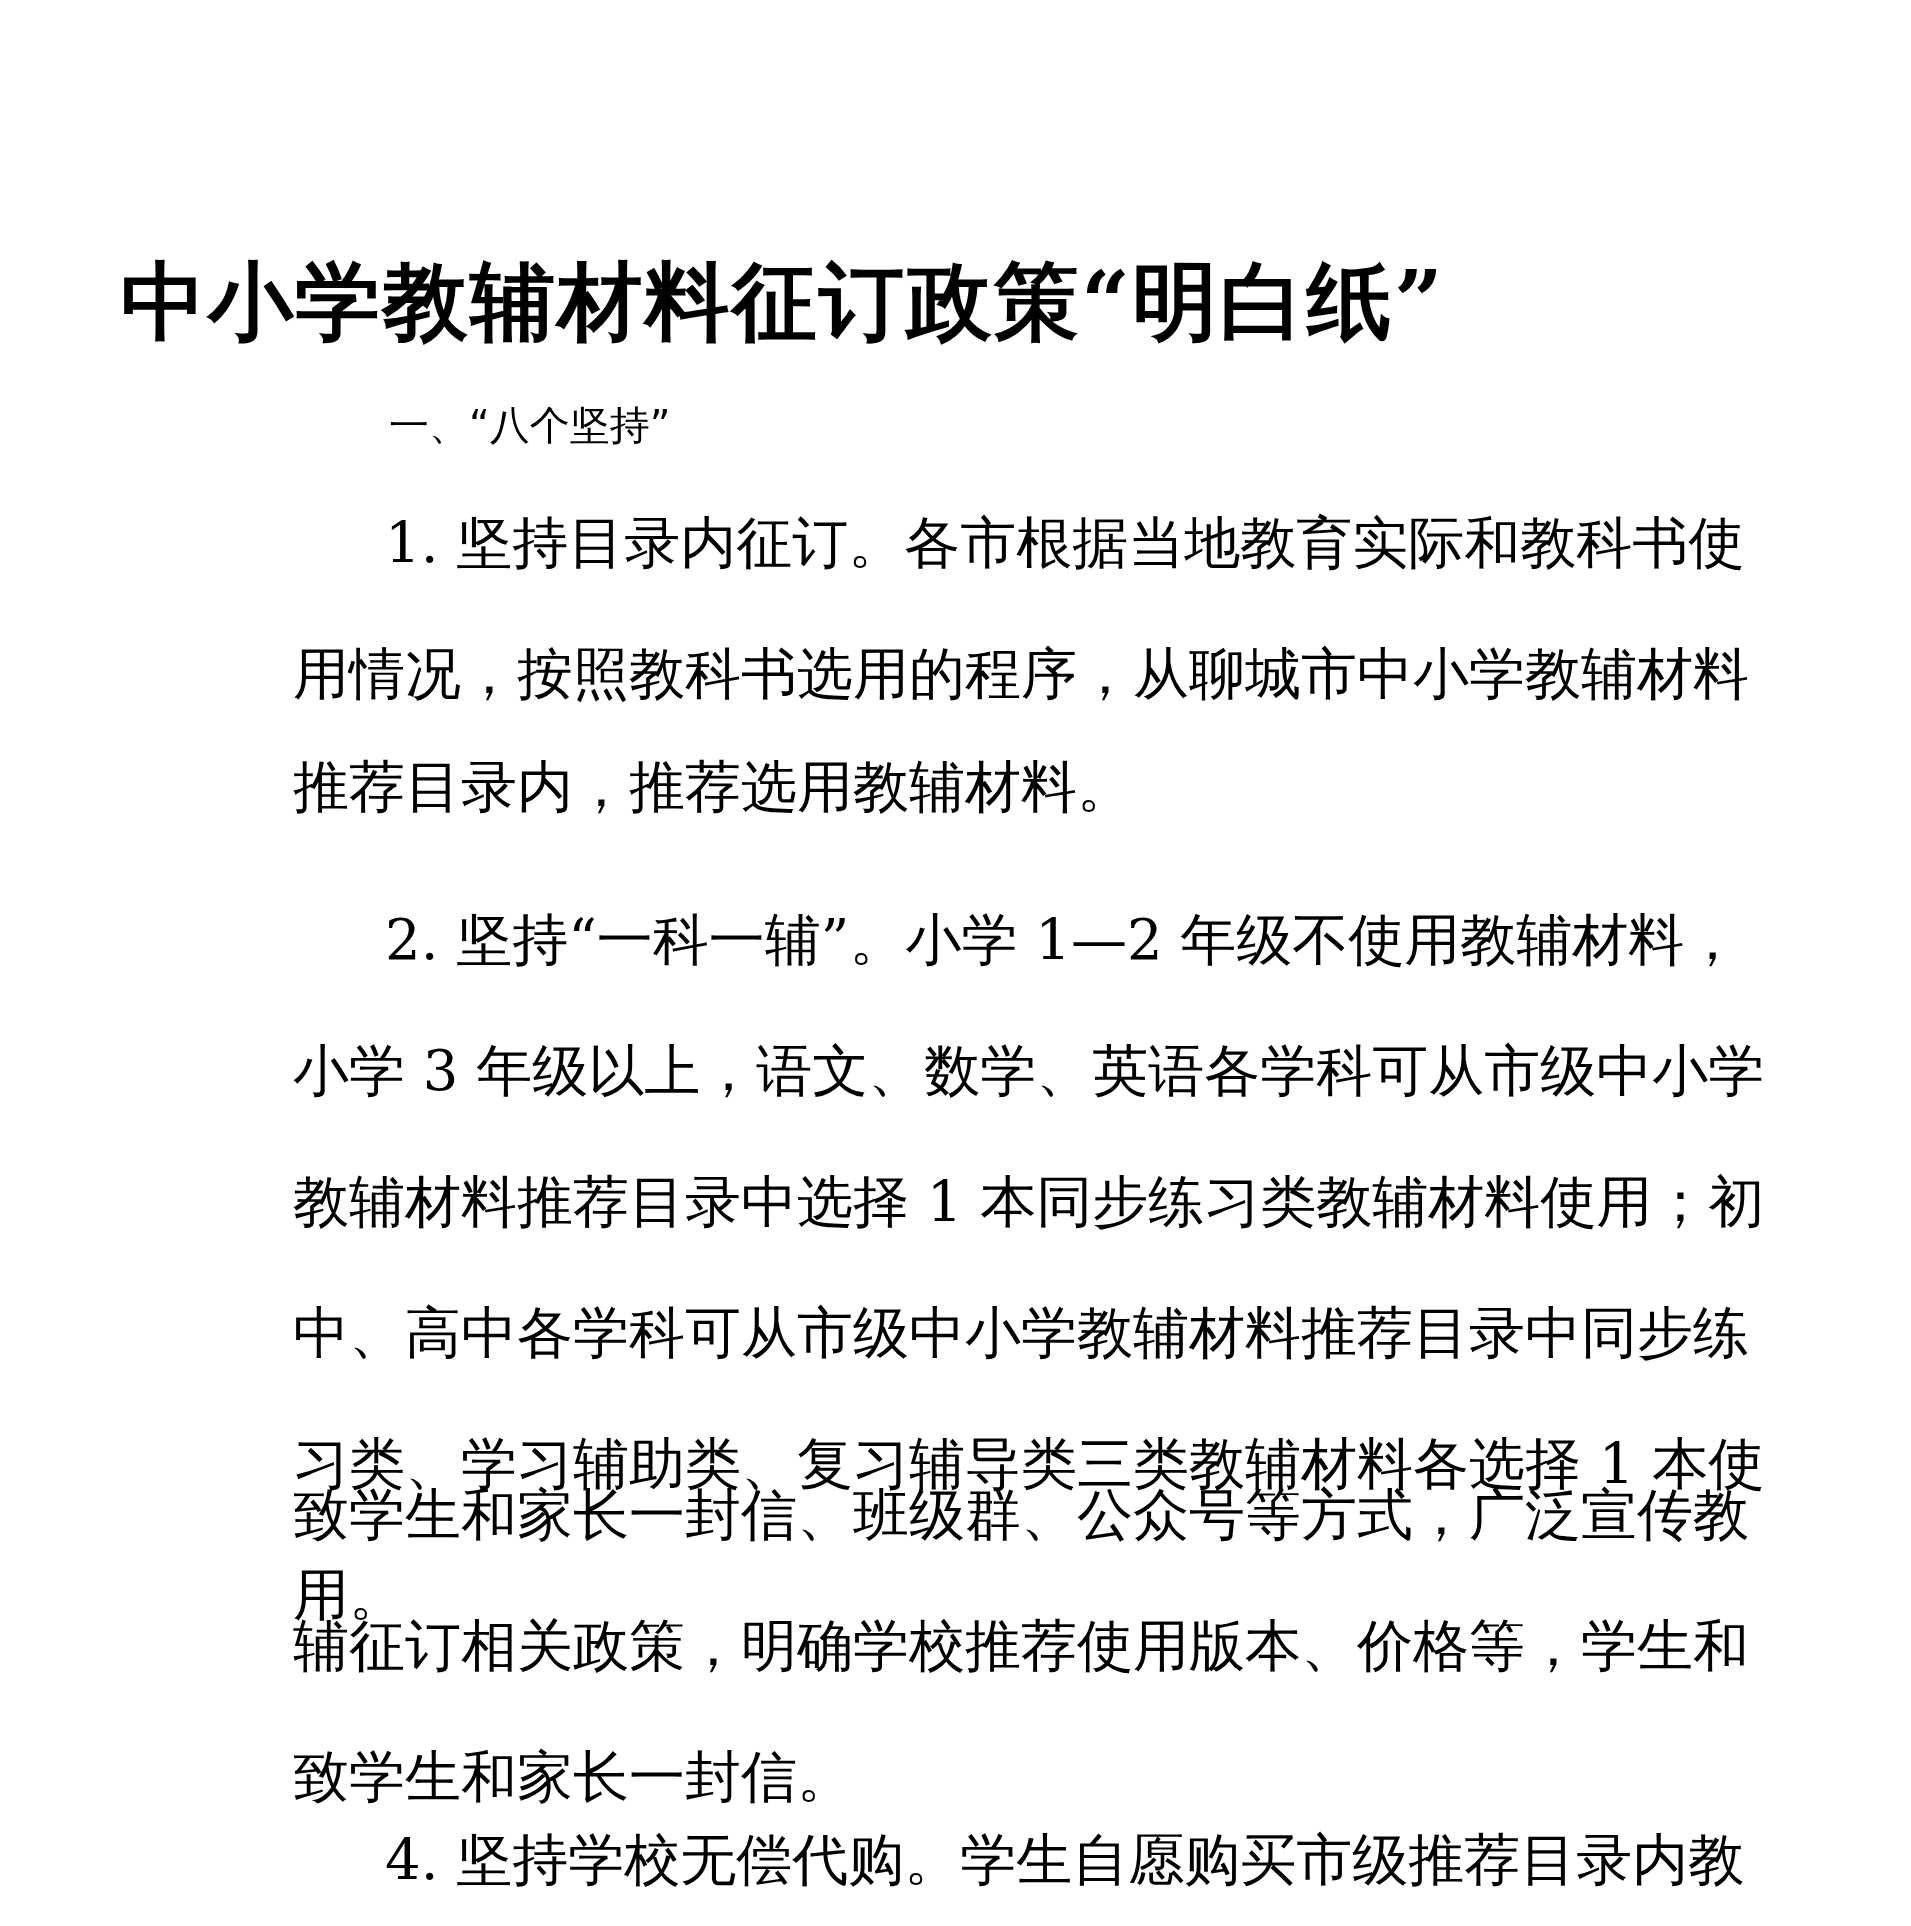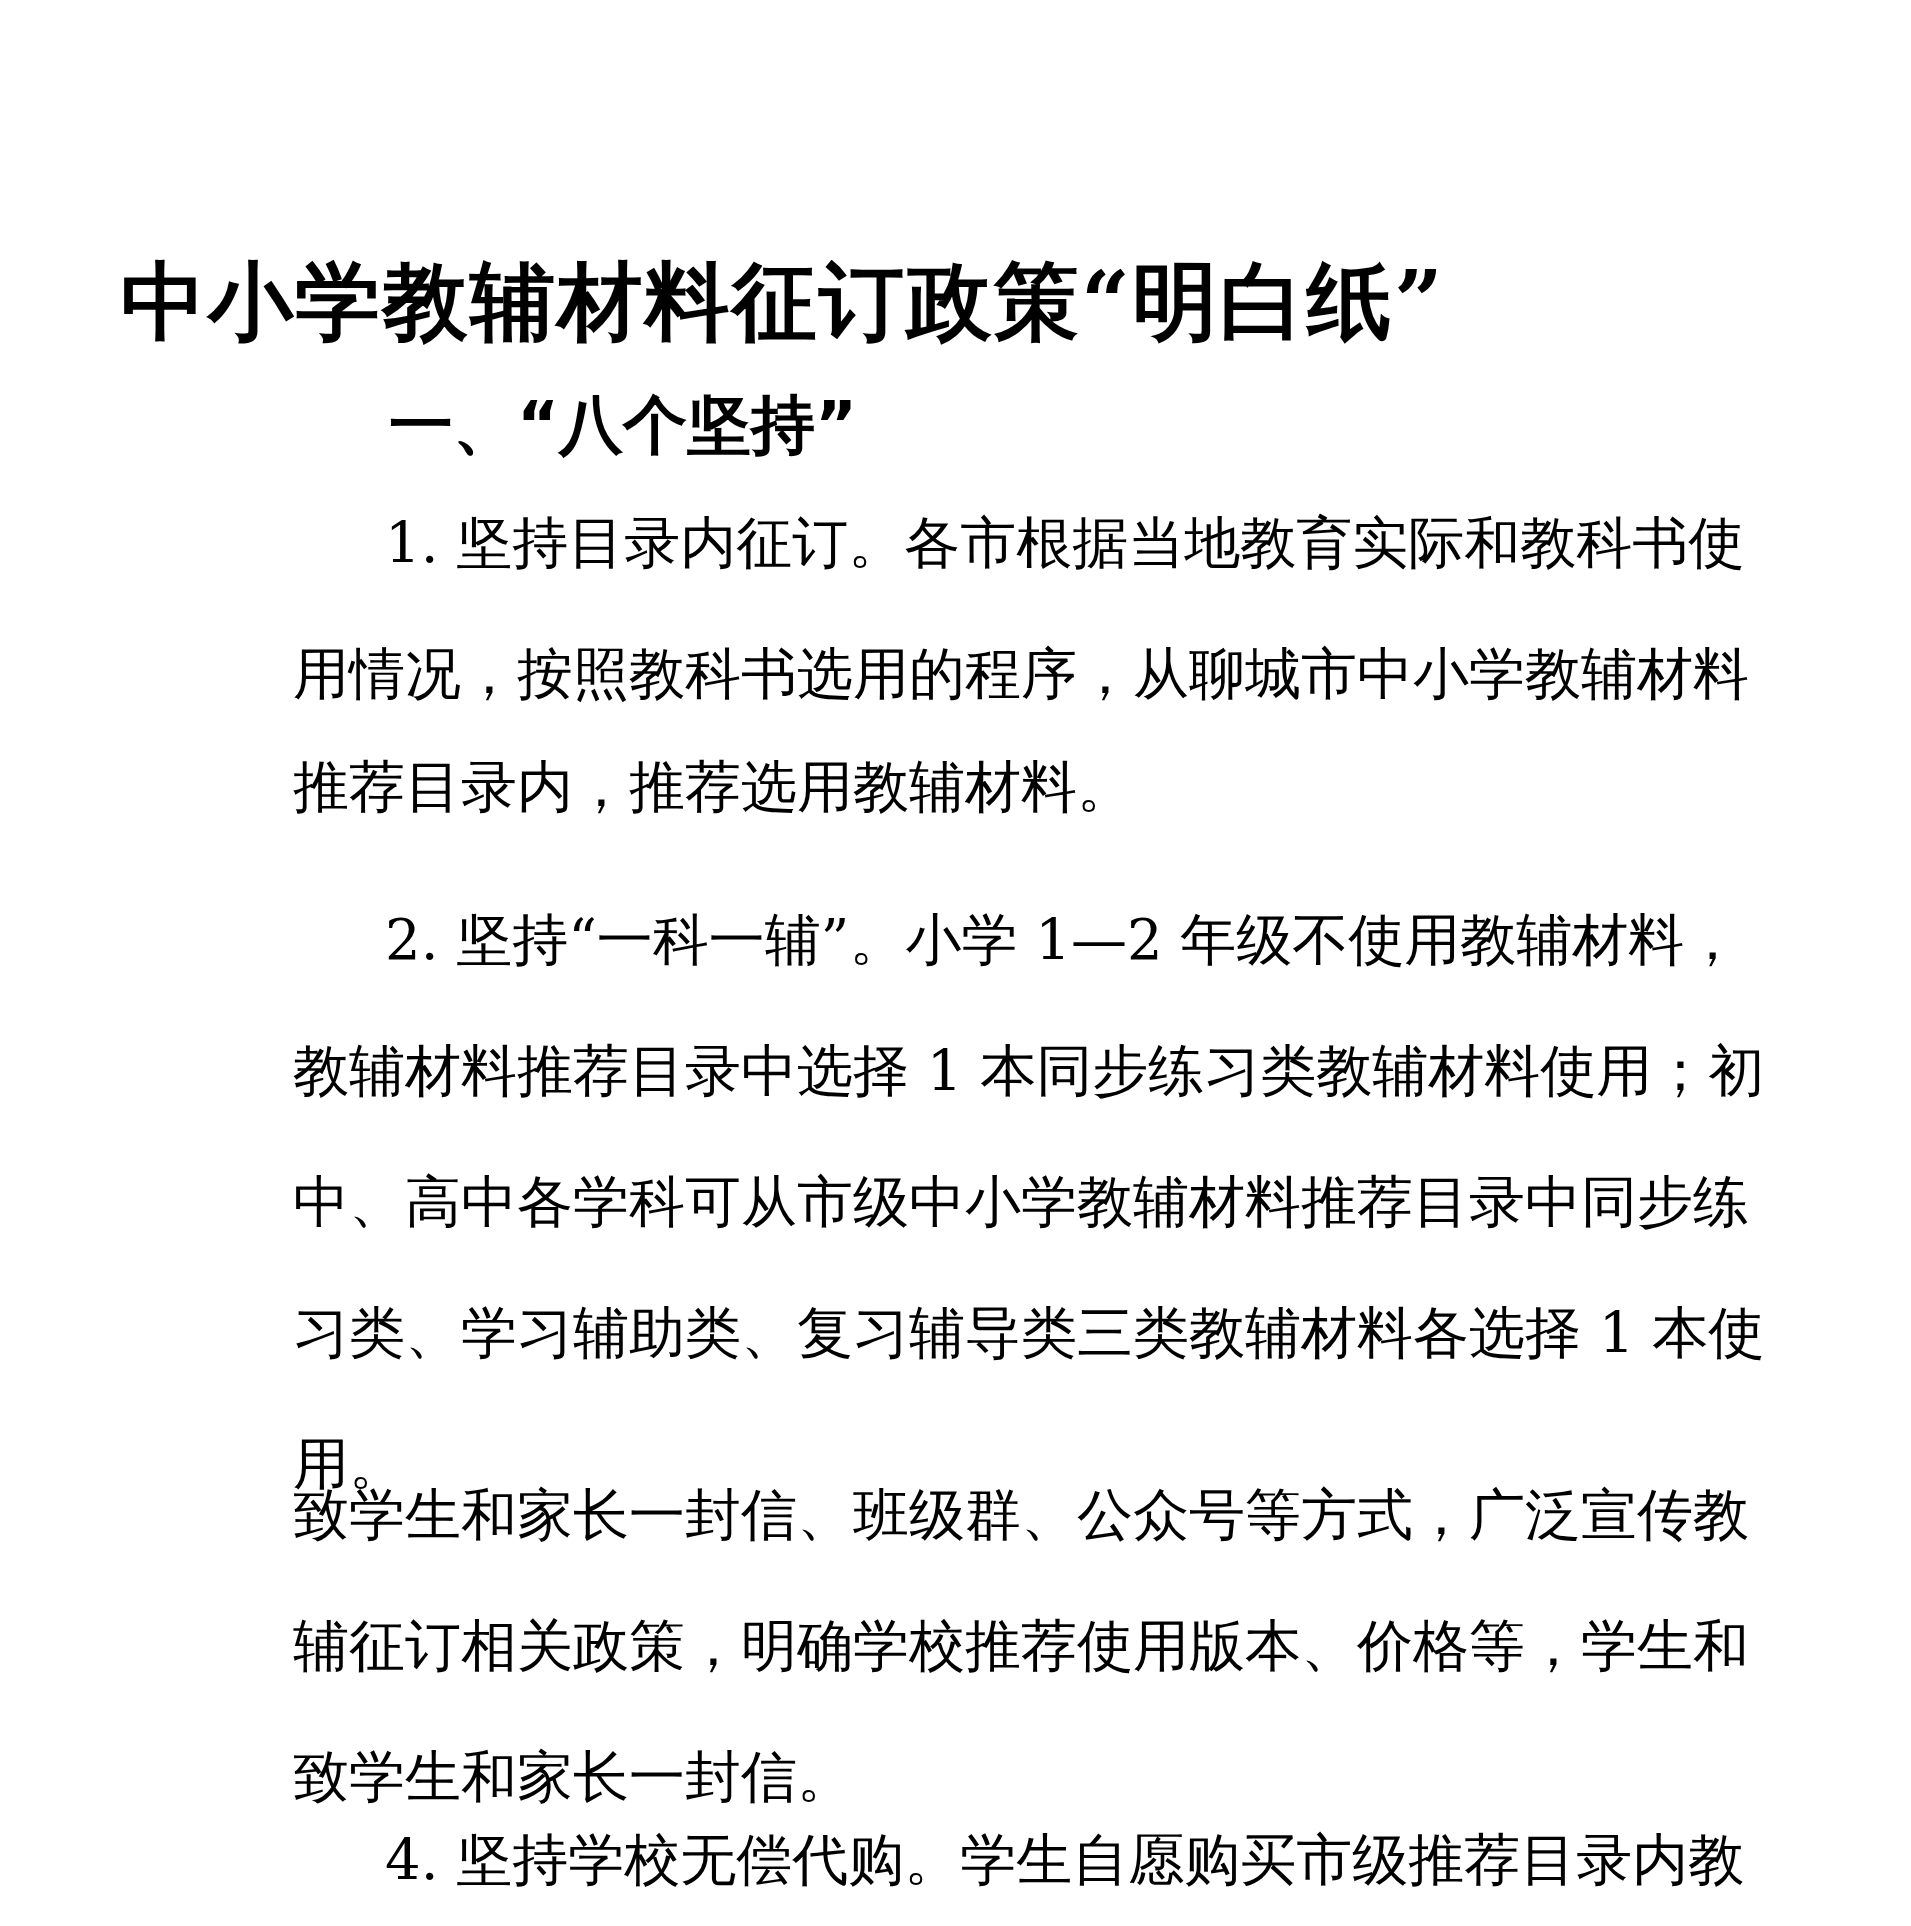--- a/index.html
+++ b/index.html
@@ -5,22 +5,22 @@
     html, body { margin: 0; padding: 0; background: #ffffff; }
     body { width: 1911px; height: 2703px; position: relative; overflow: hidden; color: #000; }
     .page { position: absolute; left: 0; top: 0; width: 1911px; height: 2703px; background: #ffffff; }
     .title {
       position: absolute; left: 0; width: 1566px; top: 247px;
       text-align: center; font-family: "DejaVu Serif", serif; font-weight: bold;
       font-size: 85px; line-height: 108px; letter-spacing: 2.3px;
     }
     .heading {
       position: absolute; left: 389px; top: 387px;
-      font-family: "DejaVu Sans", sans-serif; font-weight: bold;
-      font-size: 64px; line-height: 77px;
+      font-family: "DejaVu Sans", sans-serif; font-weight: normal;
+      font-size: 40px; line-height: 77px;
     }
     .body-block {
       position: absolute; left: 293px; width: 1341px;
       font-family: "DejaVu Serif", serif; font-size: 56px; line-height: 83px;
     }
     .line { display: block; white-space: nowrap; text-align: justify; text-align-last: justify; height: 83px; }
     .line.last { text-align-last: left; }
     .line.indent { padding-left: 92px; }
   </style>
 </head>
@@ -33,20 +33,21 @@
   <div class="heading">一、“八个坚持”</div>
 
   <div class="body-block" style="top:501px;">
     <span class="line indent">1. 坚持目录内征订。各市根据当地教育实际和教科书使</span>
     <span class="line" style="margin-top:48px">用情况，按照教科书选用的程序，从聊城市中小学教辅材料</span>
     <span class="line last" style="margin-top:30px">推荐目录内，推荐选用教辅材料。</span>
   </div>
 
   <div class="body-block" style="top:898px;">
     <span class="line indent">2. 坚持“一科一辅”。小学 1—2 年级不使用教辅材料，</span>
+    <span class="line" style="margin-top:48px">小学 3 年级以上，语文、数学、英语各学科可从市级中小学</span>
     <span class="line" style="margin-top:48px">教辅材料推荐目录中选择 1 本同步练习类教辅材料使用；初</span>
     <span class="line" style="margin-top:48px">中、高中各学科可从市级中小学教辅材料推荐目录中同步练</span>
     <span class="line" style="margin-top:48px">习类、学习辅助类、复习辅导类三类教辅材料各选择 1 本使</span>
     <span class="line last" style="margin-top:48px">用。</span>
   </div>
 
   <div class="body-block" style="top:1425px;">
     <span class="line" style="margin-top:48px">致学生和家长一封信、班级群、公众号等方式，广泛宣传教</span>
     <span class="line" style="margin-top:48px">辅征订相关政策，明确学校推荐使用版本、价格等，学生和</span>
     <span class="line last" style="margin-top:48px">致学生和家长一封信。</span>

